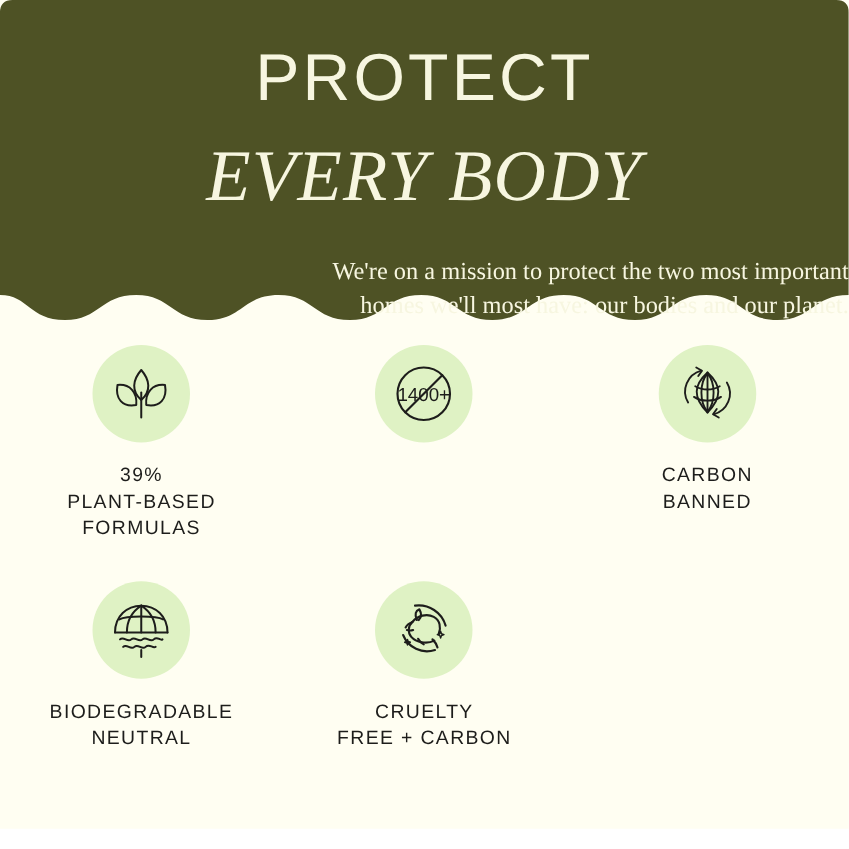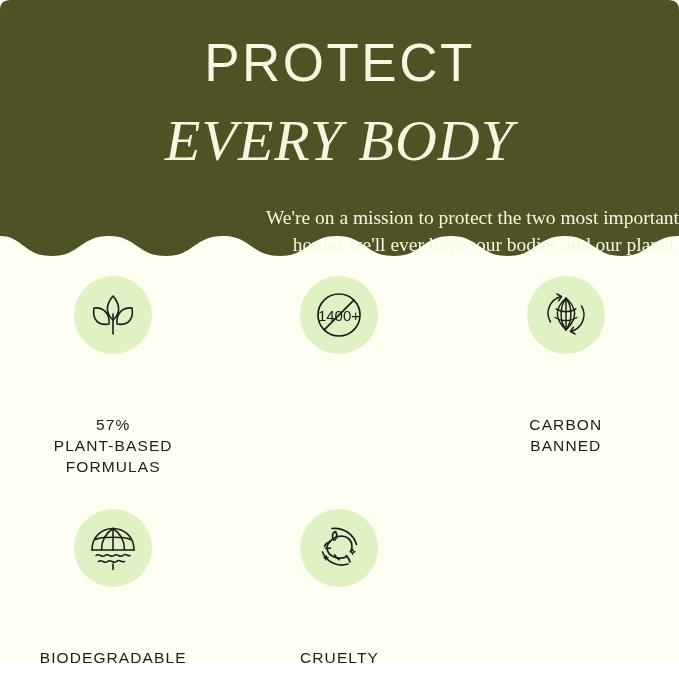--- a/index.html
+++ b/index.html
@@ -86,21 +86,20 @@
     width: 679px;
     display: grid;
     grid-template-columns: repeat(3, 1fr);
     grid-row-gap: 32px;
   }
   .badge {
     display: flex;
     flex-direction: column;
     align-items: center;
     text-align: center;
-    gap: 44px;
   }
   .badge-circle {
     width: 78px;
     height: 78px;
     border-radius: 50%;
     background: #DFF2C4;
     display: flex;
     align-items: center;
     justify-content: center;
     position: relative;
@@ -143,41 +142,41 @@
                C80,236 80,256 52,256
                C23,256 23,236 0,236
                Z" fill="#4E5225"></path>
     </svg>
 
     <div class="header-content">
       <h1 class="title-line1">PROTECT</h1>
       <h1 class="title-line2">EVERY BODY</h1>
       <p class="subtitle">
         <span class="subtitle-line">We're on a mission to protect the two most important</span>
-        <span class="subtitle-line">homes we'll ever have: our bodies and our planet.</span>
+        <span class="subtitle-line">homes we'll most have: our bodies and our planet.</span>
       </p>
     </div>
   </div>
 
   <div class="grid">
 
     <div class="badge">
       <div class="badge-circle">
         <svg width="58" height="58" viewBox="0 0 58 58" fill="none" stroke="#1D1D1B" stroke-width="1.6" stroke-linecap="round" stroke-linejoin="round">
 
           <path d="M29 10 C22 18 21 27 29 34 C37 27 36 18 29 10 Z"></path>
 
           <path d="M10 22 C8 33 14 40 25 38 C26 28 20 21 10 22 Z"></path>
 
           <path d="M48 22 C50 33 44 40 33 38 C32 28 38 21 48 22 Z"></path>
 
           <path d="M29 28 L29 48"></path>
         </svg>
       </div>
-      <div class="badge-label">57%
+      <div class="badge-label">39%
 PLANT-BASED
 FORMULAS</div>
     </div>
 
     <div class="badge">
       <div class="badge-circle">
         <svg width="56" height="56" viewBox="0 0 56 56" fill="none" stroke="#1D1D1B" stroke-width="1.7" stroke-linecap="round">
           <circle cx="28" cy="28" r="21"></circle>
           <line x1="13.2" y1="42.8" x2="42.8" y2="13.2"></line>
           <text x="28" y="34" text-anchor="middle" font-family="Liberation Sans, sans-serif" font-size="15" fill="#1D1D1B" stroke="none">1400+</text>

